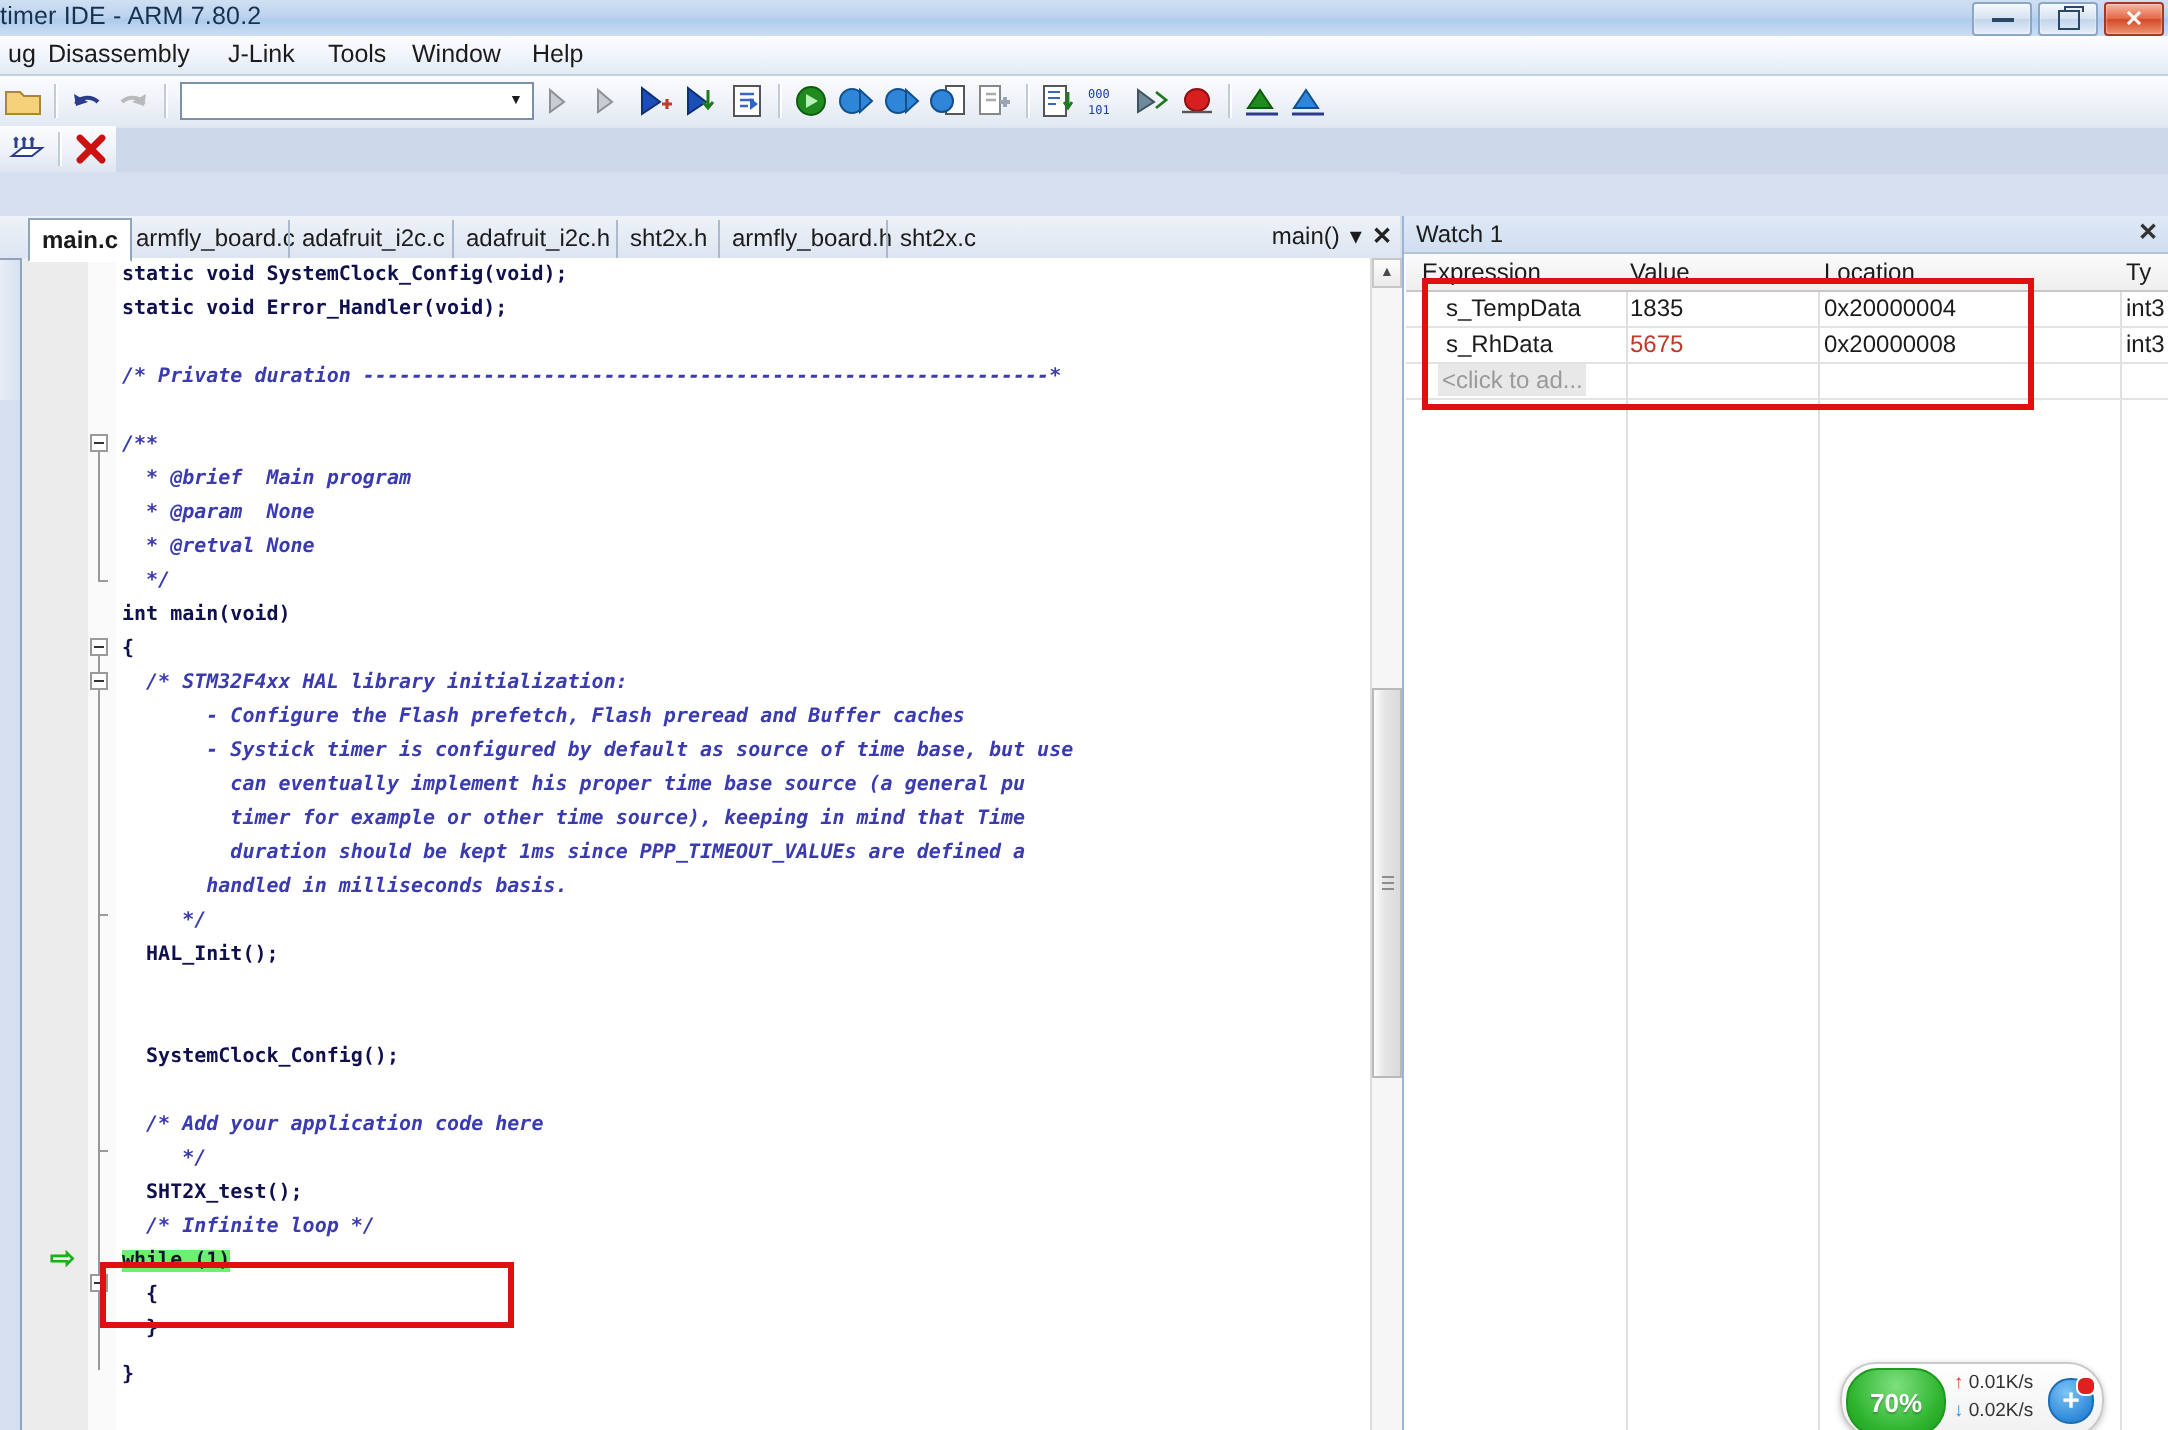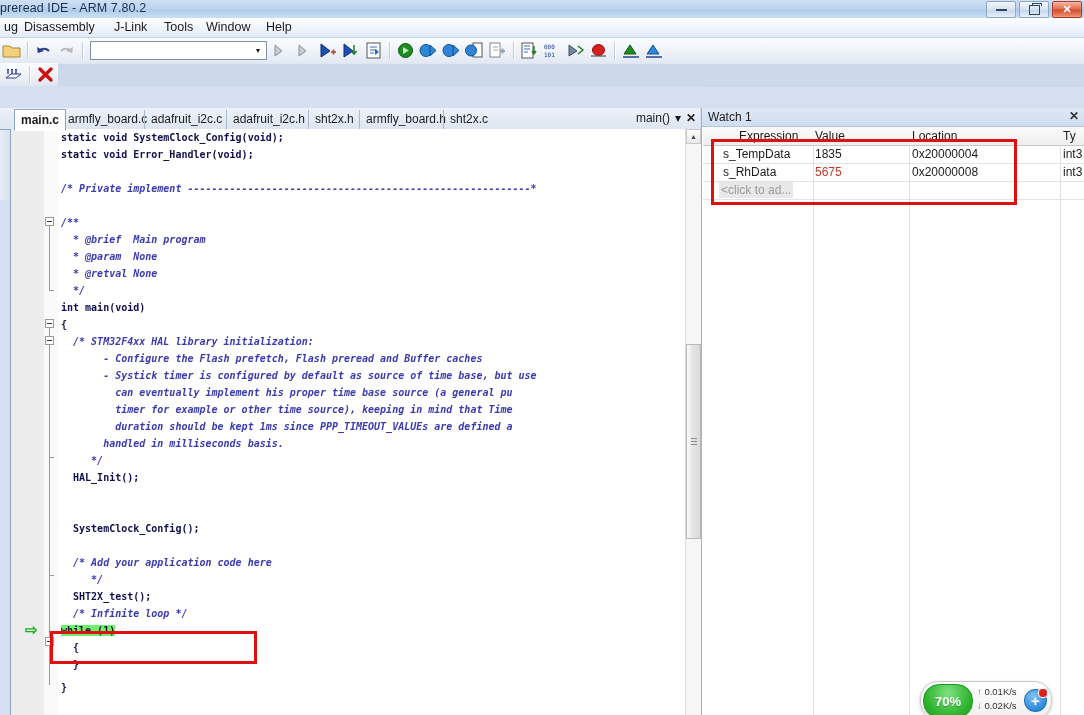--- a/index.html
+++ b/index.html
@@ -221,21 +221,21 @@
     position:absolute;right:-2px;top:-2px;width:8px;height:8px;border-radius:4px;
     background:#e01f1f;border:1px solid #fff;
   }
 </style>
 </head>
 <body>
 
 <div id="app">
 
   <div class="titlebar">
-    <div class="title-text">preread IDE - ARM 7.80.2</div>
+    <div class="title-text">timer IDE - ARM 7.80.2</div>
     <div class="winbtns">
       <div class="winbtn">
           <span class="minglyph"></span>
         </div>
       <div class="winbtn">
           <span class="maxglyph"></span>
         </div>
       <div class="winbtn close">
           <span>✕</span>
         </div>
@@ -433,21 +433,21 @@
       <div class="foldtick" style="left:38px;top:328px;width:5px"></div>
       <div class="foldtick" style="left:38px;top:446px;width:5px"></div>
       <div class="foldline" style="left:38px;top:441px;height:115px"></div>
       <div class="foldbox" style="left:34px;top:508px"></div>
       <div class="foldline" style="left:38px;top:517px;height:18px"></div>
       <div class="foldtick" style="left:38px;top:534px;width:5px"></div>
 
       <div class="codelines">
         <div class="ln c-code" style="top:0px;left:50px">static void SystemClock_Config(void);</div>
         <div class="ln c-code" style="top:17px;left:50px">static void Error_Handler(void);</div>
-        <div class="ln c-cmt" style="top:51px;left:50px">/* Private implement ---------------------------------------------------------*</div>
+        <div class="ln c-cmt" style="top:51px;left:50px">/* Private duration ---------------------------------------------------------*</div>
         <div class="ln c-cmt" style="top:85px;left:50px">/**</div>
         <div class="ln c-cmt" style="top:102px;left:50px">  * @brief  Main program</div>
         <div class="ln c-cmt" style="top:119px;left:50px">  * @param  None</div>
         <div class="ln c-cmt" style="top:136px;left:50px">  * @retval None</div>
         <div class="ln c-cmt" style="top:153px;left:50px">  */</div>
         <div class="ln c-code" style="top:170px;left:50px">int main(void)</div>
         <div class="ln c-code" style="top:187px;left:50px">{</div>
         <div class="ln c-cmt" style="top:204px;left:50px">  /* STM32F4xx HAL library initialization:</div>
         <div class="ln c-cmt" style="top:221px;left:50px">       - Configure the Flash prefetch, Flash preread and Buffer caches</div>
         <div class="ln c-cmt" style="top:238px;left:50px">       - Systick timer is configured by default as source of time base, but use</div>
@@ -491,21 +491,21 @@
       <span class="x">✕</span>
     </div>
 
     <div class="watch-grid">
 
       <div class="wcol-line" style="left:110px;height:588px"></div>
       <div class="wcol-line" style="left:206px;height:588px"></div>
       <div class="wcol-line" style="left:357px;height:588px"></div>
 
       <div class="wh-row wh-header" style="top:0">
-        <span class="wcell hdr" style="left:36px">Expression</span>
+        <span class="wcell hdr" style="left:8px">Expression</span>
         <span class="wcell hdr" style="left:112px">Value</span>
         <span class="wcell hdr" style="left:209px">Location</span>
         <span class="wcell hdr" style="left:360px">Ty</span>
       </div>
 
       <div class="wh-row" style="top:18px">
         <span class="wcell" style="left:20px">s_TempData</span>
         <span class="wcell" style="left:112px">1835</span>
         <span class="wcell" style="left:209px">0x20000004</span>
         <span class="wcell" style="left:360px">int3</span>

